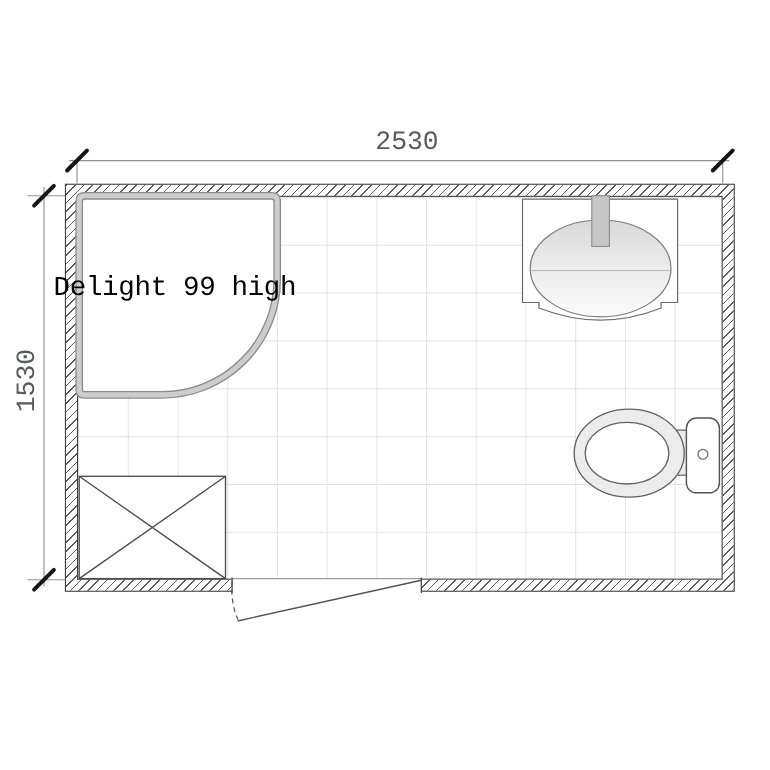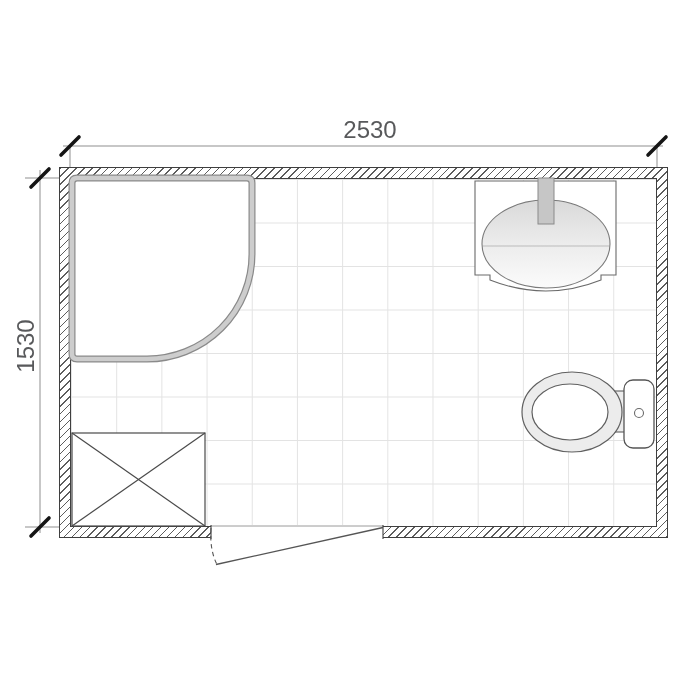--- a/index.html
+++ b/index.html
@@ -1,18 +1,18 @@
 <!DOCTYPE html>
 <html><head>
 <meta charset="utf-8">
 <style>
   html,body{margin:0;padding:0;background:#ffffff;}
   .canvas{
     position:relative;width:700px;height:584px;background:#ffffff;overflow:hidden;
-    font-family:Liberation Sans, sans-serif;
+    font-family:Liberation Mono, monospace;
   }
   
   .wall-outer{
     position:absolute;left:59px;top:167px;width:609px;height:371px;
     box-sizing:border-box;border:1px solid #3f3f3f;
     background:repeating-linear-gradient(135deg,#5d5d5d 0px,#5d5d5d 1px,#ffffff 1px,#ffffff 5.6px);
   }
   .room-inner{
     position:absolute;left:70px;top:178px;width:587px;height:349px;
     box-sizing:border-box;border:1px solid #3f3f3f;background-color:#ffffff;
@@ -103,14 +103,15 @@
       <line x1="211" y1="525" x2="211" y2="539" stroke="#3f3f3f" stroke-width="1.1"></line>
       <line x1="383" y1="525" x2="383" y2="539" stroke="#3f3f3f" stroke-width="1.1"></line>
       <line x1="383" y1="527.5" x2="216" y2="564.5" stroke="#555555" stroke-width="1.3"></line>
       <path d="M 211,528 Q 209.5,549 216.5,563.5" fill="none" stroke="#555555" stroke-width="1.1" stroke-dasharray="4.5 3.5"></path>
     </g>
   </svg>
 
   <div class="dim-text" style="left:370px;top:130px;">2530</div>
   <div class="dim-text vertical" style="left:26px;top:346px;">1530</div>
 
+  <div class="shower-label">Delight 99 high</div>
 
 </div>
 
 </body></html>

